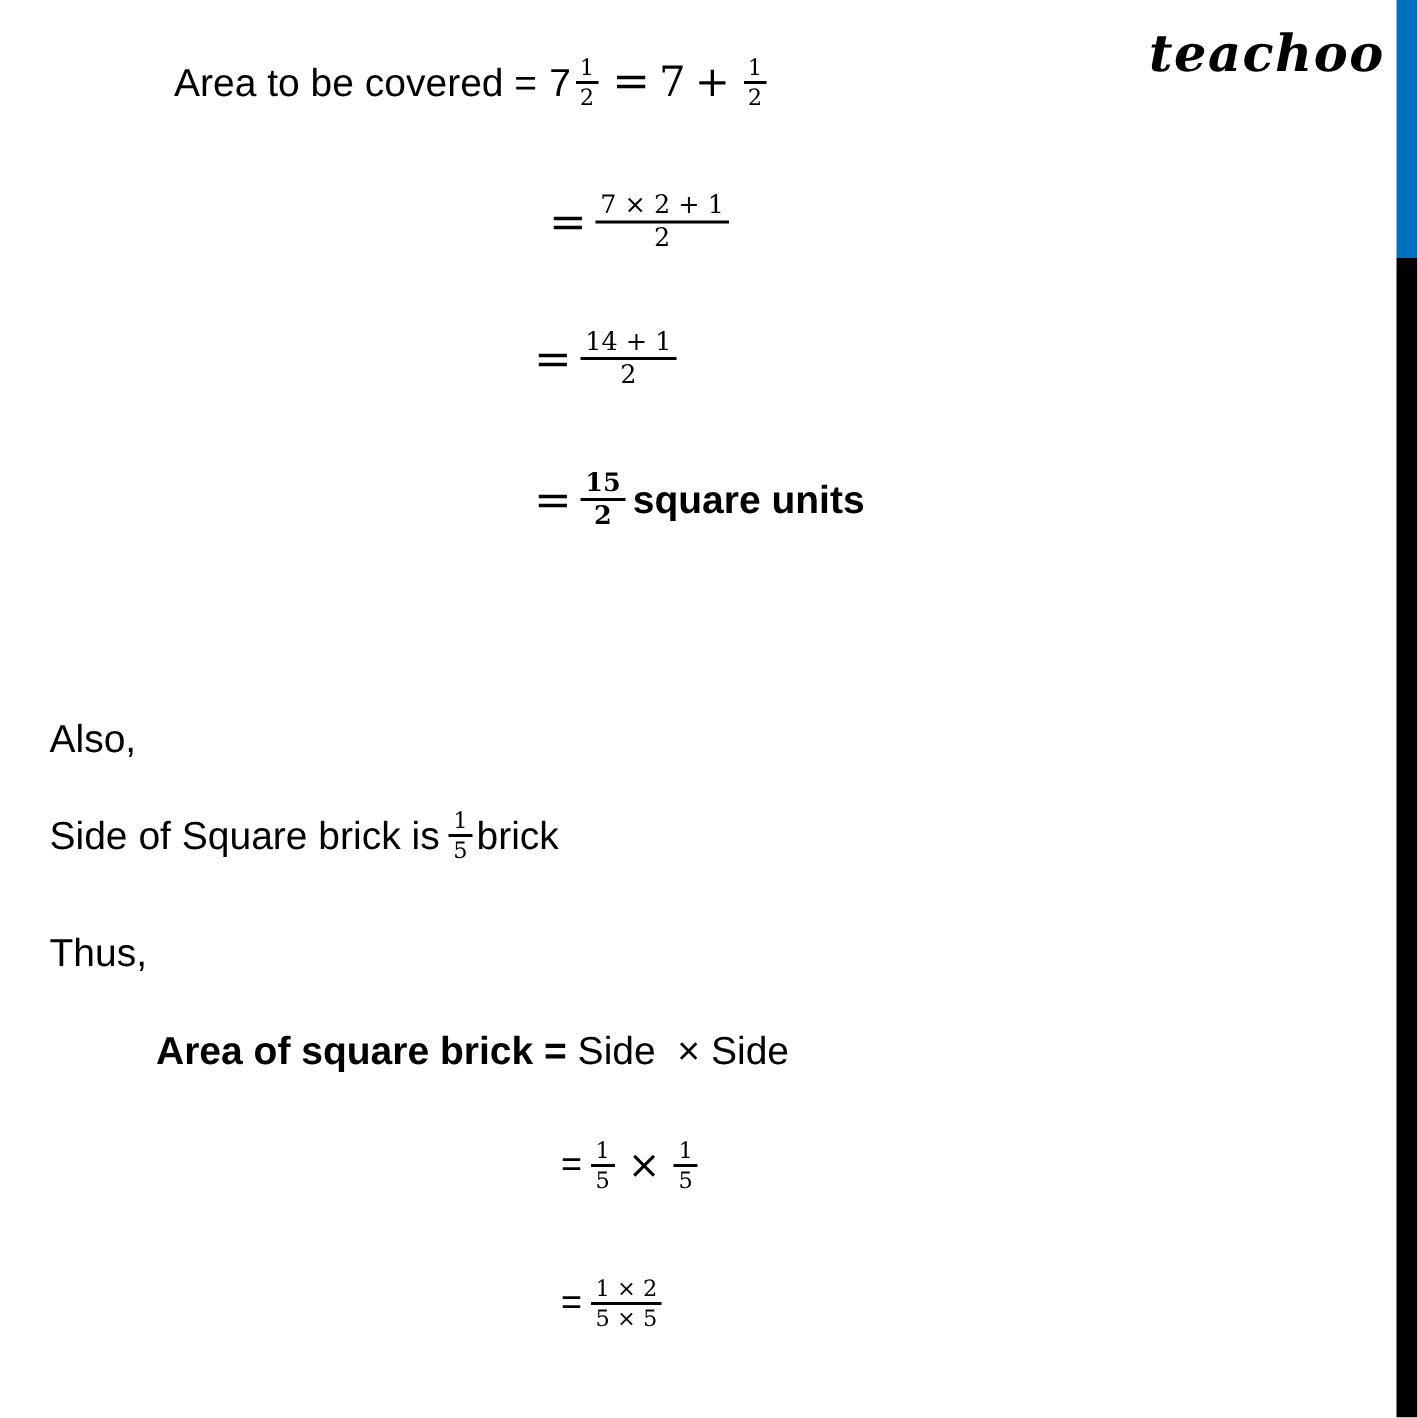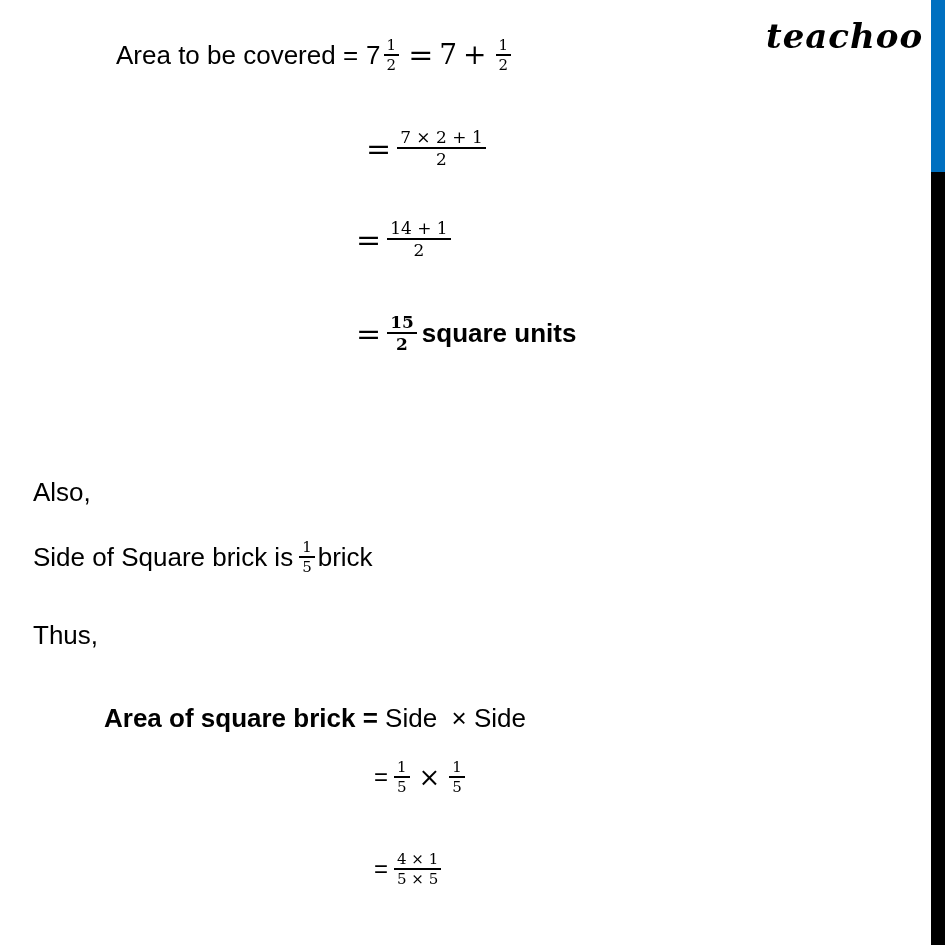--- a/index.html
+++ b/index.html
@@ -96,21 +96,21 @@
   <span class="frac sm" style="margin-left:6px;">
     <span class="num">1</span>
     <span class="bar"></span>
     <span class="den">5</span>
   </span>
   <span>brick</span>
 </div>
 
 <div class="abs txt" style="left:33px; top:620px;">Thus,</div>
 
-<div class="abs txt" style="left:104px; top:685px;margin-top:18px;">
+<div class="abs txt" style="left:104px; top:685px;">
   <span class="bold">Area of square brick =</span>
   <span style="white-space:pre;">Side  × Side</span>
 </div>
 
 <div class="abs" style="left:374px; top:758px; display:flex; align-items:center;">
   <span class="txt" style="font-size:24px;">=</span>
   <span class="frac sm" style="margin-left:6px;">
     <span class="num">1</span>
     <span class="bar"></span>
     <span class="den">5</span>
@@ -119,17 +119,17 @@
   <span class="frac sm">
     <span class="num">1</span>
     <span class="bar"></span>
     <span class="den">5</span>
   </span>
 </div>
 
 <div class="abs" style="left:374px; top:850px; display:flex; align-items:center;">
   <span class="txt" style="font-size:24px;">=</span>
   <span class="frac sm" style="margin-left:6px;">
-    <span class="num">4 × 1</span>
+    <span class="num">1 × 2</span>
     <span class="bar"></span>
     <span class="den">5 × 5</span>
   </span>
 </div>
 
 </body></html>

